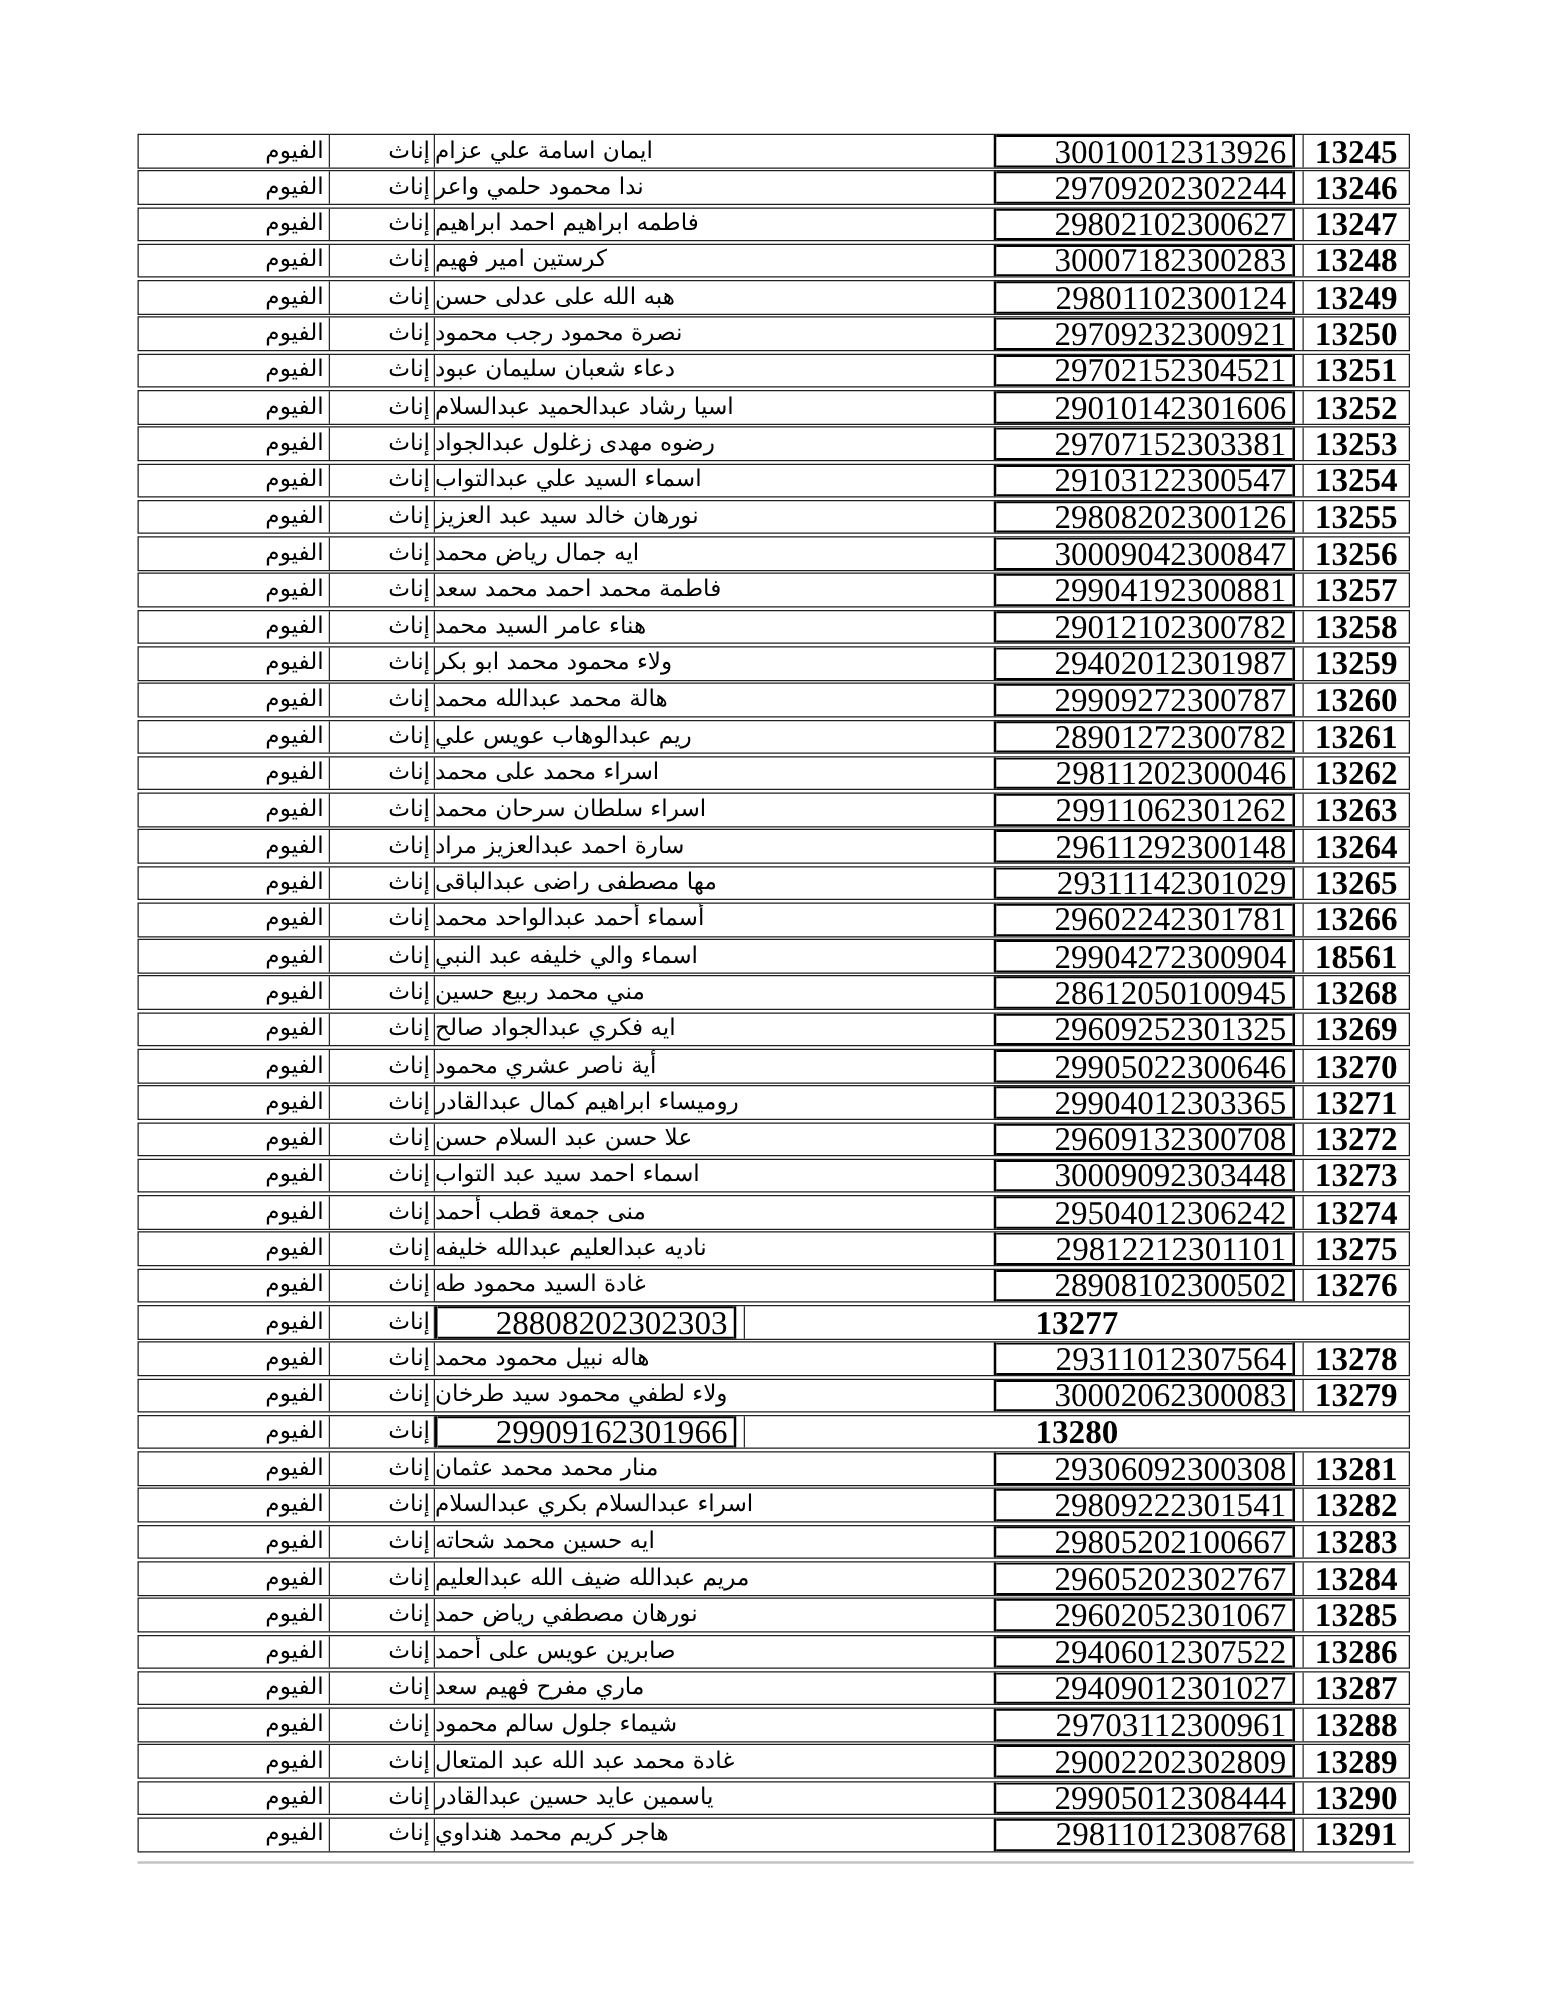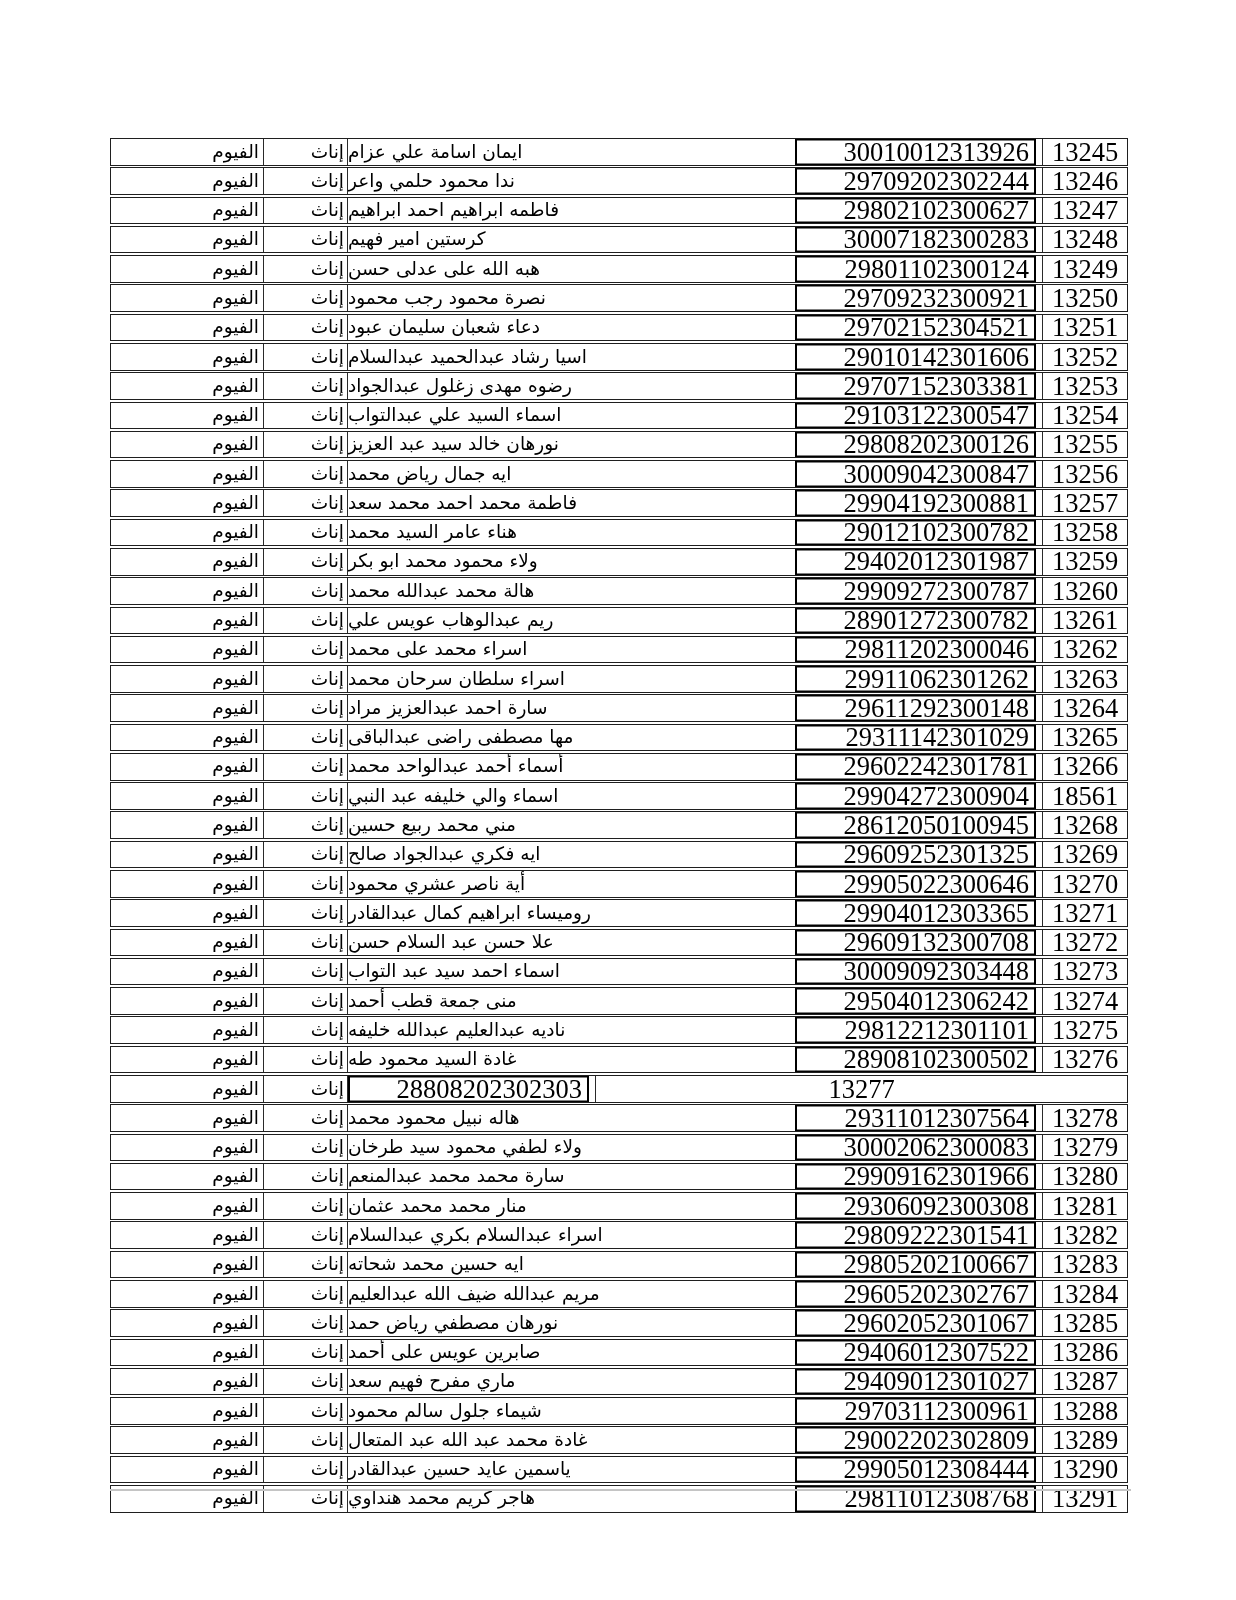--- a/index.html
+++ b/index.html
@@ -20,21 +20,20 @@
     width: 1236px;
     height: 1600px;
     background: #ffffff;
     overflow: hidden;
   }
   .roster-table {
     position: absolute;
     left: 110px;
     top: 107px;
     width: 1018px;
-    margin-top: 31px;
   }
   .row {
     box-sizing: border-box;
     display: flex;
     align-items: stretch;
     height: 27.6px;
     border: 1.8px solid #1f1f1f;
     margin-bottom: 1.7px;
     background: #ffffff;
   }
@@ -82,20 +81,21 @@
     box-shadow: inset 0 1.6px 0 #000000, inset 0 -1.6px 0 #000000;
   }
   .c-gap {
     width: 6px;
     height: 100%;
   }
   .c-serial {
     flex: 1;
     justify-content: center;
     border-left: 1.6px solid #2a2a2a;
+    font-weight: bold;
   }
   .scan-shadow-line {
     position: absolute;
     left: 110px;
     top: 1489px;
     width: 1021px;
     height: 2px;
     background: #c4c4c4;
   }
 </style>
@@ -415,21 +415,20 @@
     <div class="cell c-sex ar">إناث</div>
     <div class="cell c-name ar" dir="rtl">ولاء لطفي محمود سيد طرخان</div>
     <div class="cell c-id num">30002062300083</div>
     <div class="c-gap"></div>
     <div class="cell c-serial num">13279</div>
   </div>
 
   <div class="row">
     <div class="cell c-gov ar">الفيوم</div>
     <div class="cell c-sex ar">إناث</div>
-    <div class="cell c-name ar" dir="rtl">سارة محمد محمد عبدالمنعم</div>
     <div class="cell c-id num">29909162301966</div>
     <div class="c-gap"></div>
     <div class="cell c-serial num">13280</div>
   </div>
 
   <div class="row">
     <div class="cell c-gov ar">الفيوم</div>
     <div class="cell c-sex ar">إناث</div>
     <div class="cell c-name ar" dir="rtl">منار محمد محمد عثمان</div>
     <div class="cell c-id num">29306092300308</div>

